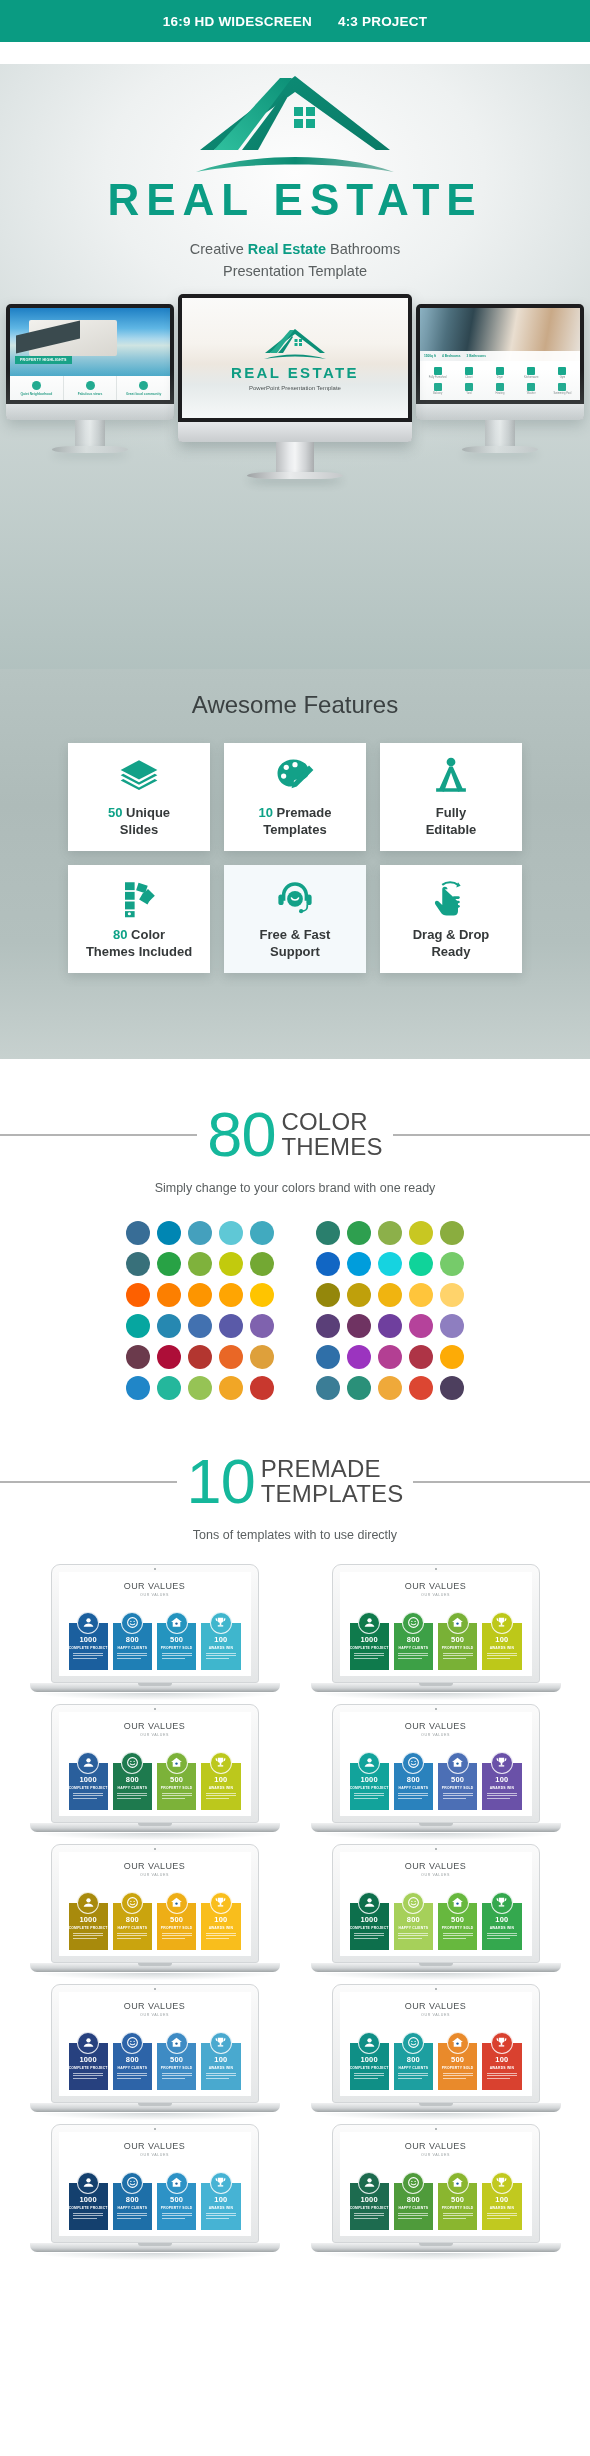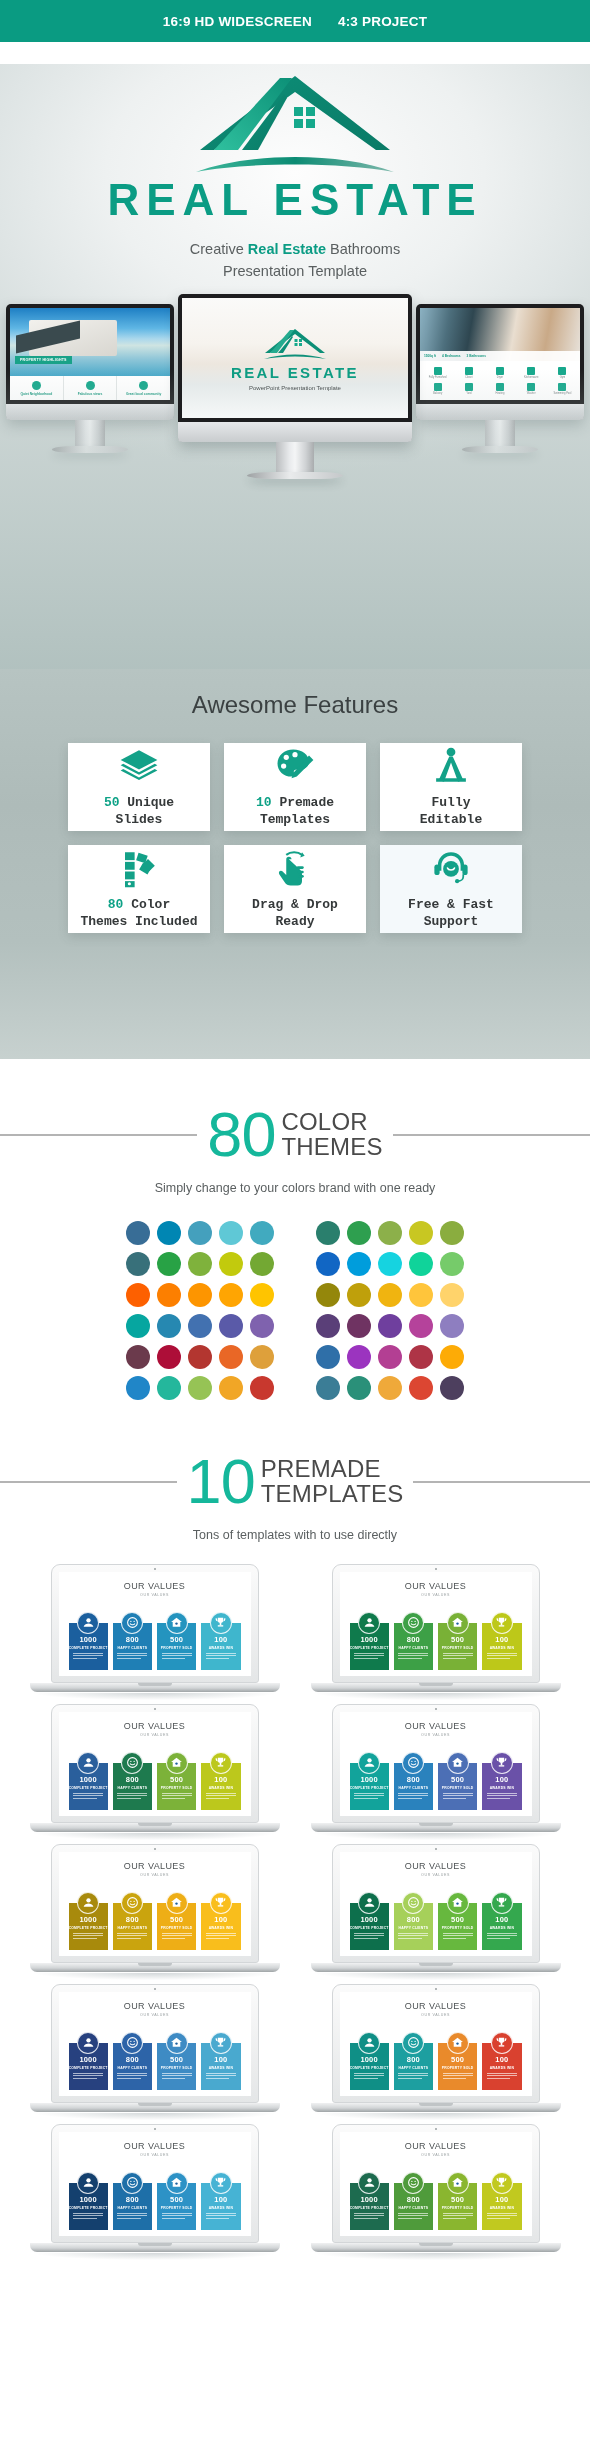--- a/index.html
+++ b/index.html
@@ -189,26 +189,25 @@
   }
   .cards {
     display: grid;
     grid-template-columns: repeat(3, 142px);
     justify-content: center;
     gap: 14px;
     margin-top: 24px;
   }
   .card {
     background: #ffffff;
-    height: 88px;
+    height: 108px;
     display: flex; flex-direction: column;
     align-items: center; justify-content: center;
     box-shadow: 0 4px 10px rgba(60,80,80,.18);
     padding: 8px 4px;
-    font-family: Liberation Mono, monospace;
   }
   .card.tint { background: #f4f9fb; }
   .card .ic { height: 42px; display:flex; align-items:center; justify-content:center; }
   .card .ic svg { display:block; }
   .card .lbl {
     margin-top: 8px;
     text-align: center;
     font-size: 13px;
     font-weight: bold;
     color: #35393a;
@@ -544,56 +543,56 @@
             <circle cx="13" cy="42" r="1.8" fill="#fff"></circle>
           </g>
             </svg>
         </div>
         <div class="lbl">
           <em>80</em><span> Color</span><br>
           <span>Themes Included</span>
         </div>
       </div>
 
-      <div class="card">
-        <div class="ic">
-          <svg width="42" height="42" viewBox="0 0 48 48">
-              <g fill="#13a188">
-            <path d="M14 9c5-4 13-4 18 0" stroke="#13a188" stroke-width="2.4" fill="none"></path>
-            <path d="M32 6 L35 10 L30 12 Z"></path>
-            <path d="M17 14l12 11c2 2 3 3 3 6v8c0 3-2 5-5 5h-8c-3 0-5-1-7-4l-6-9c-1-2 0-4 2-4 1 0 2 1 3 2l3 3V14c0-2 1-3 3-3s3 1 3 3z"></path>
-            <rect x="26" y="22" width="8" height="3" rx="1.5"></rect>
-            <rect x="27" y="27" width="7" height="3" rx="1.5"></rect>
-            <rect x="28" y="32" width="6" height="3" rx="1.5"></rect>
-          </g>
-            </svg>
-        </div>
-        <div class="lbl">
-          <span>Drag &amp; Drop</span><br>
-          <span>Ready</span>
-        </div>
-      </div>
-
       <div class="card tint">
         <div class="ic">
           <svg width="42" height="42" viewBox="0 0 48 48">
               <g fill="#13a188">
             <path d="M24 6C15 6 9 13 9 21v6h4v-6c0-6 5-11 11-11s11 5 11 11v6h4v-6c0-8-6-15-15-15z"></path>
             <rect x="5" y="20" width="6" height="12" rx="3"></rect>
             <rect x="37" y="20" width="6" height="12" rx="3"></rect>
             <circle cx="24" cy="25" r="9"></circle>
             <path d="M20 24c1 3 7 3 8 0" stroke="#fff" stroke-width="1.8" fill="none" stroke-linecap="round"></path>
             <path d="M38 31v3c0 3-3 5-6 5" stroke="#13a188" stroke-width="2" fill="none"></path>
             <circle cx="31" cy="39" r="2.4"></circle>
           </g>
             </svg>
         </div>
         <div class="lbl">
           <span>Free &amp; Fast</span><br>
           <span>Support</span>
+        </div>
+      </div>
+
+      <div class="card">
+        <div class="ic">
+          <svg width="42" height="42" viewBox="0 0 48 48">
+              <g fill="#13a188">
+            <path d="M14 9c5-4 13-4 18 0" stroke="#13a188" stroke-width="2.4" fill="none"></path>
+            <path d="M32 6 L35 10 L30 12 Z"></path>
+            <path d="M17 14l12 11c2 2 3 3 3 6v8c0 3-2 5-5 5h-8c-3 0-5-1-7-4l-6-9c-1-2 0-4 2-4 1 0 2 1 3 2l3 3V14c0-2 1-3 3-3s3 1 3 3z"></path>
+            <rect x="26" y="22" width="8" height="3" rx="1.5"></rect>
+            <rect x="27" y="27" width="7" height="3" rx="1.5"></rect>
+            <rect x="28" y="32" width="6" height="3" rx="1.5"></rect>
+          </g>
+            </svg>
+        </div>
+        <div class="lbl">
+          <span>Drag &amp; Drop</span><br>
+          <span>Ready</span>
         </div>
       </div>
 
     </div>
   </div>
 
   <div class="sec" style="padding-top:46px;">
     <div class="sec-head">
       <div class="rule"></div>
       <div class="big">80</div>

